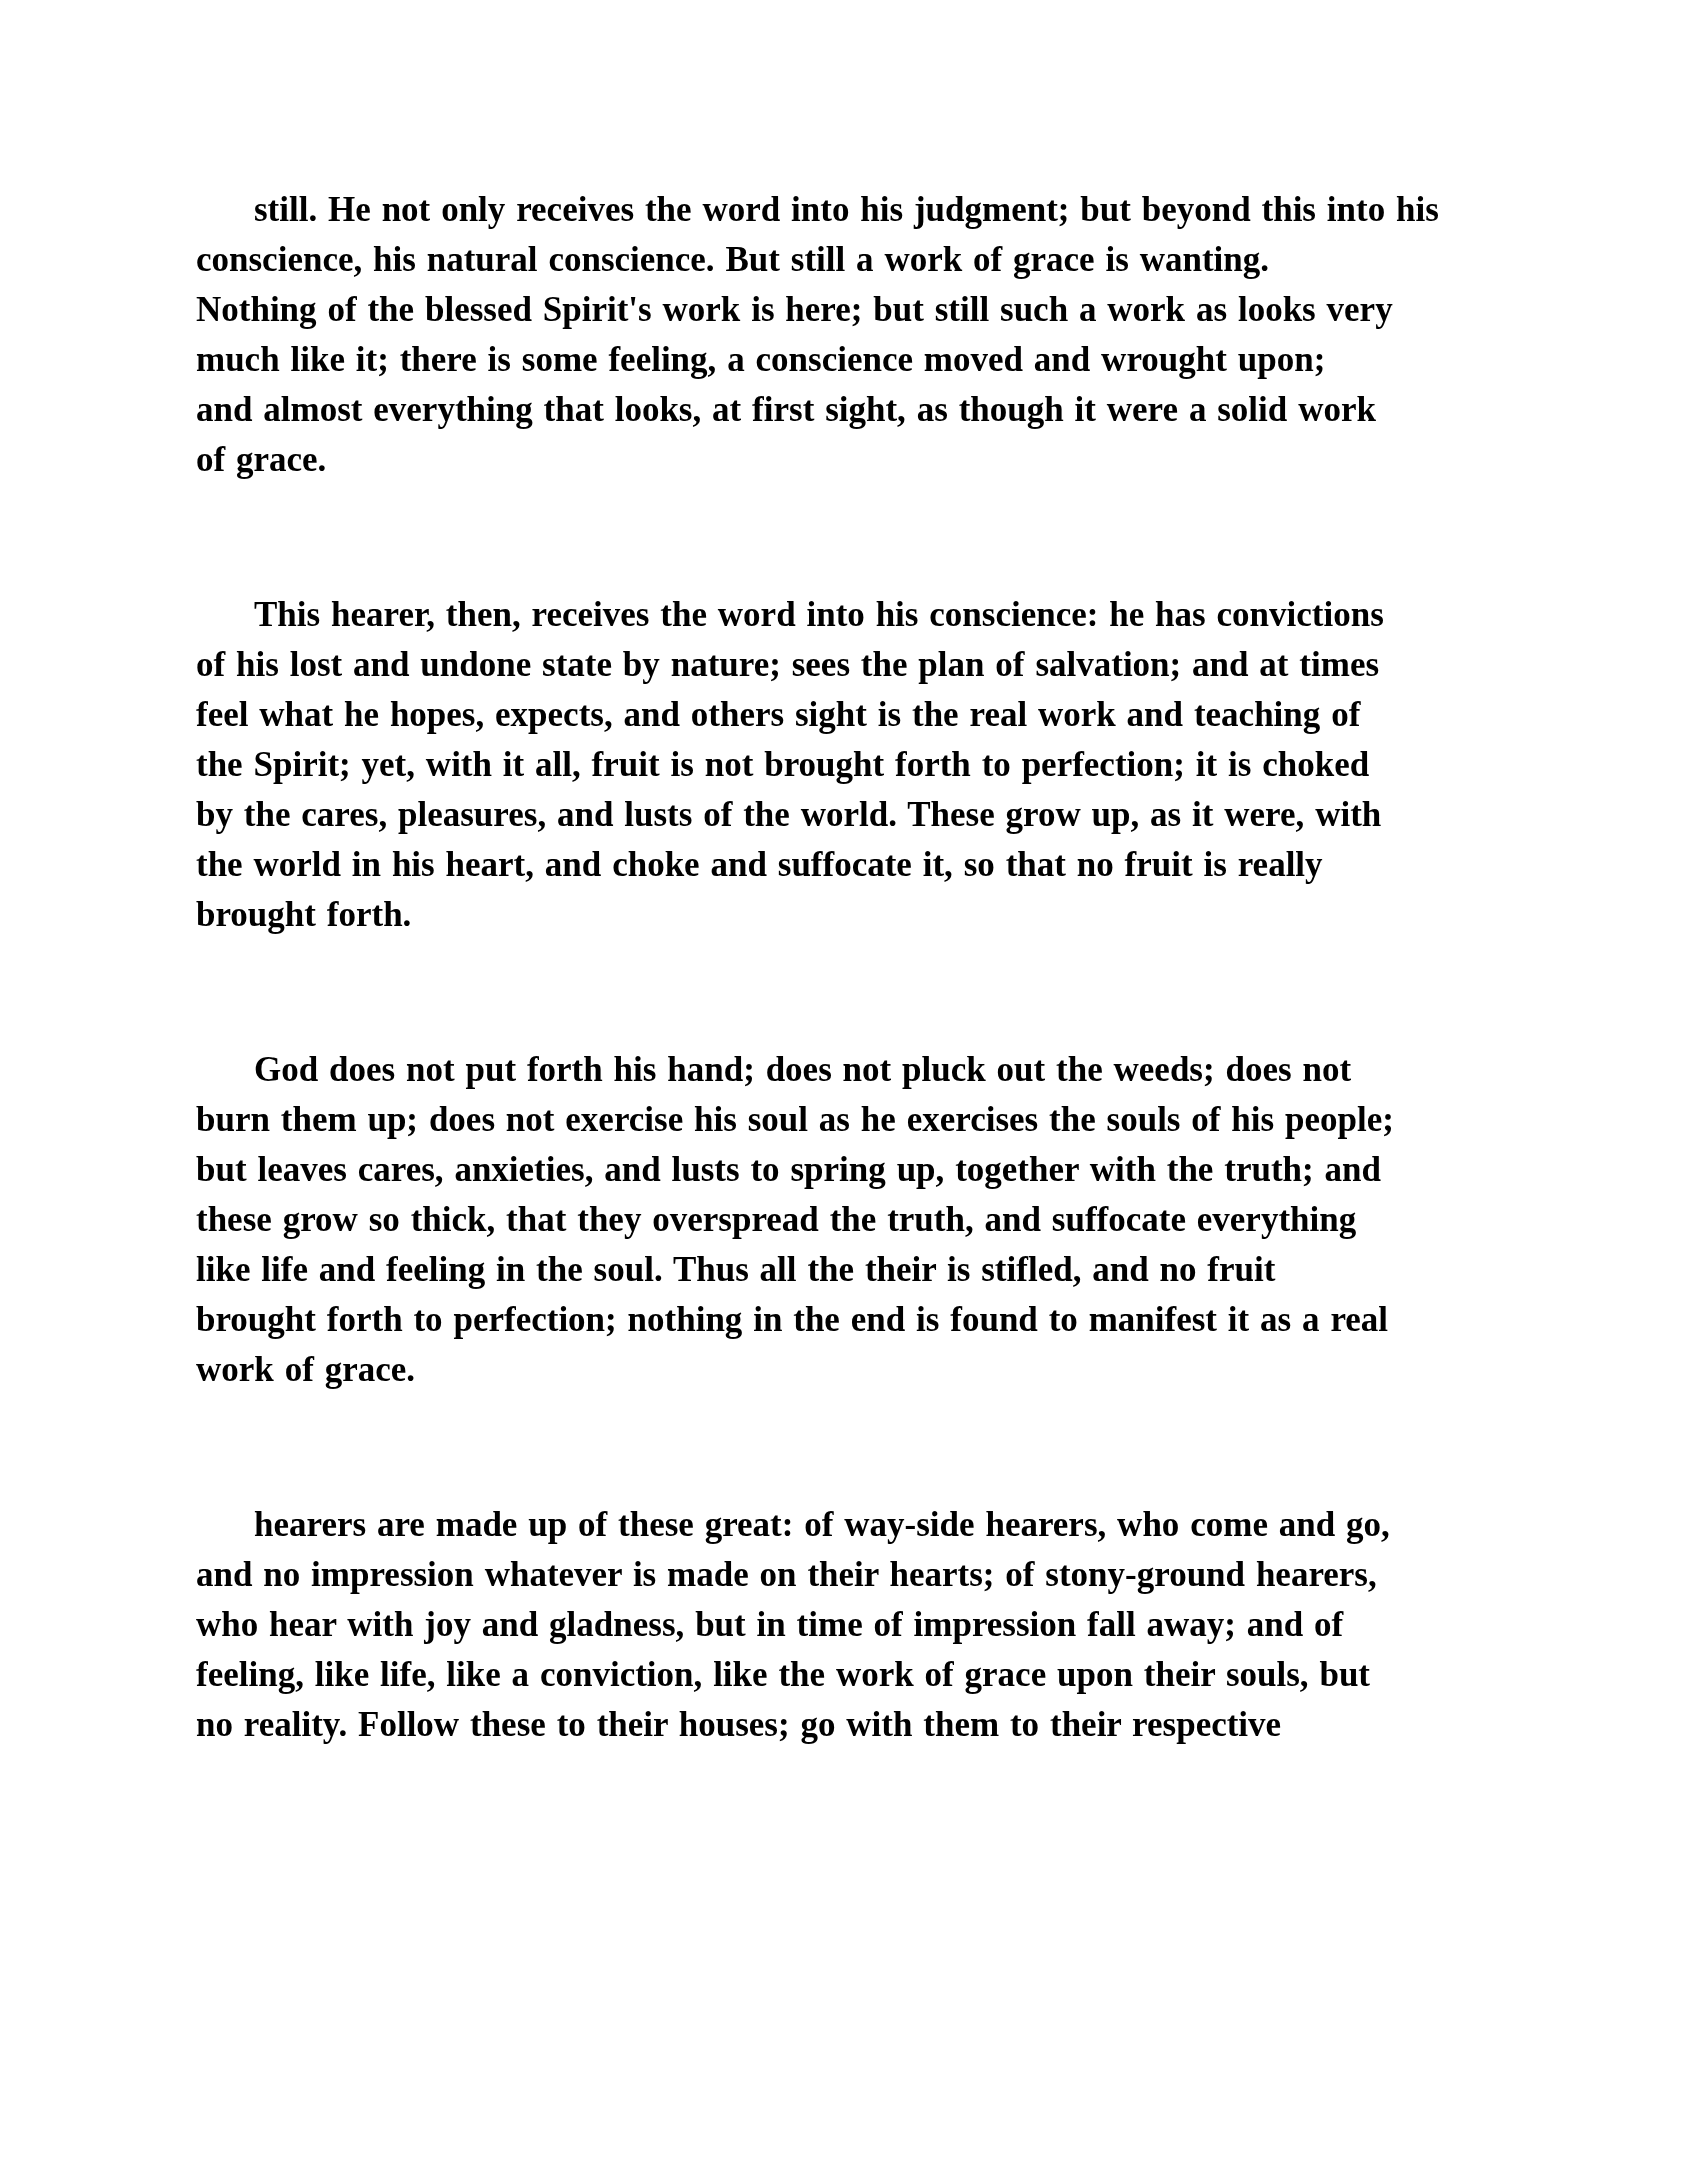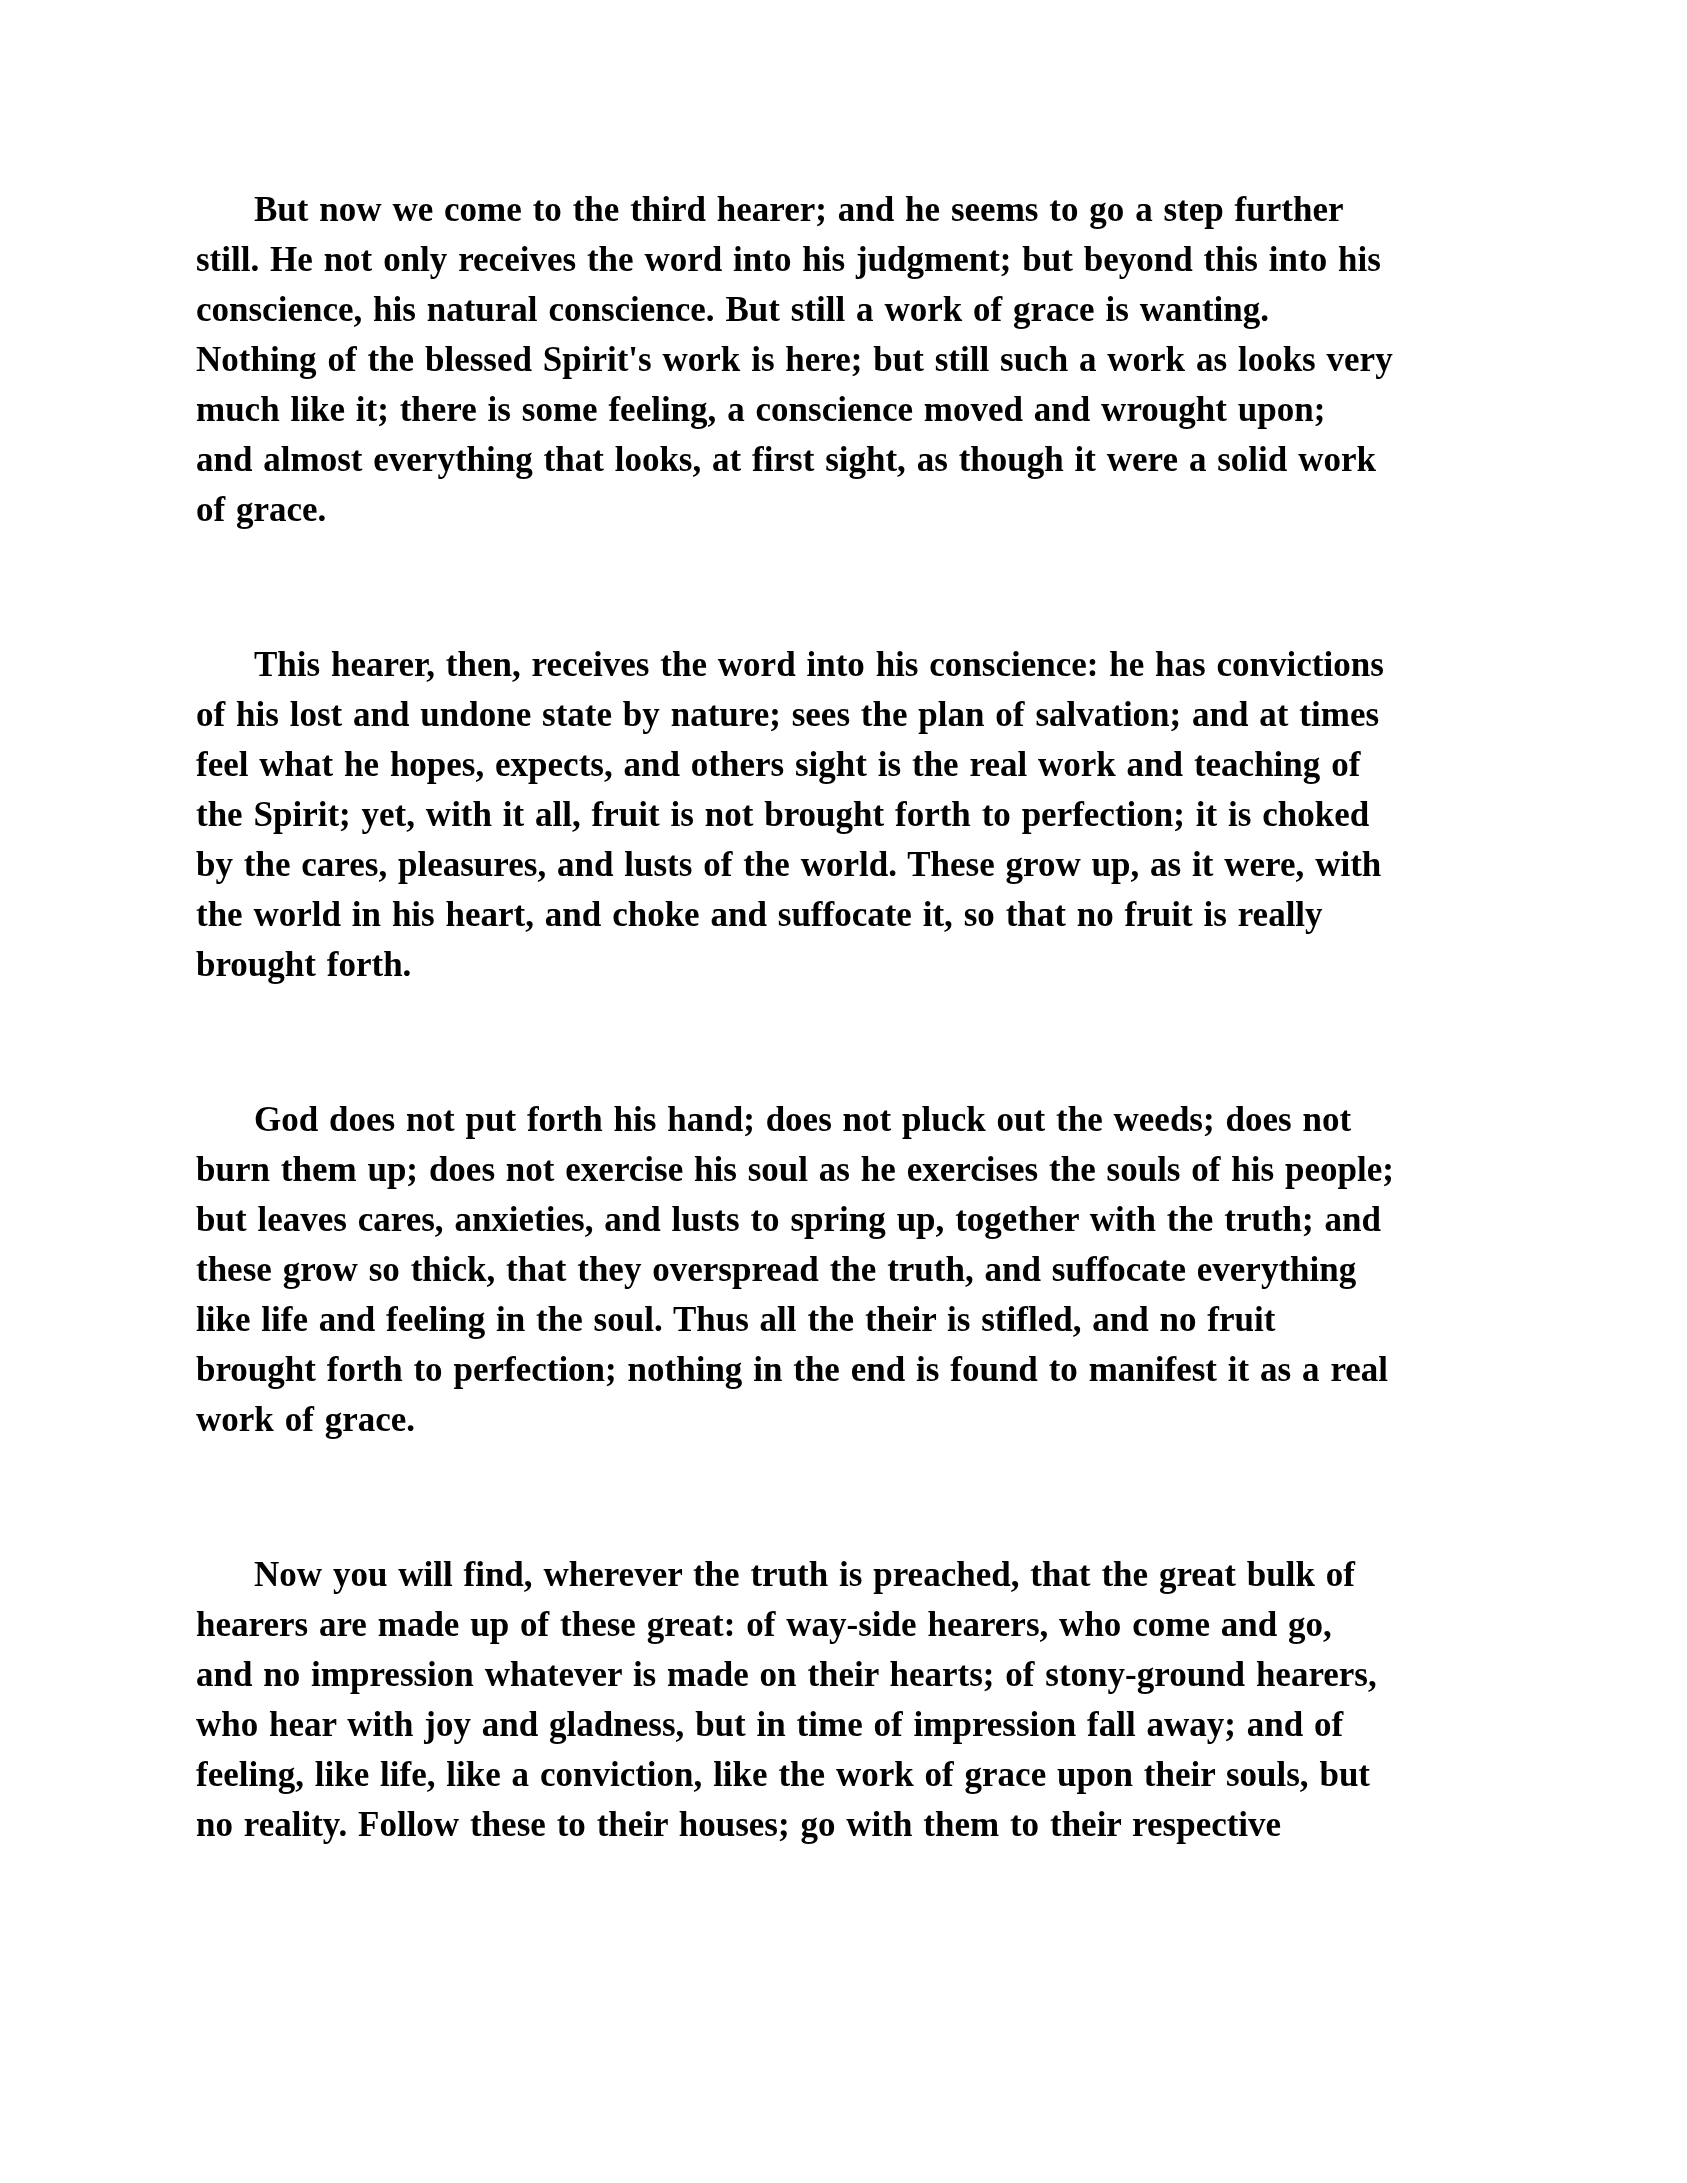--- a/index.html
+++ b/index.html
@@ -40,21 +40,20 @@
     padding-left: 58px;
   }
 </style>
 </head>
 <body>
 
 <div class="page">
   <div class="text-block">
 
     <div class="para">
-      <div class="line">But now we come to the third hearer; and he seems to go a step further</div>
       <div class="line">still. He not only receives the word into his judgment; but beyond this into his</div>
       <div class="line">conscience, his natural conscience. But still a work of grace is wanting.</div>
       <div class="line">Nothing of the blessed Spirit's work is here; but still such a work as looks very</div>
       <div class="line">much like it; there is some feeling, a conscience moved and wrought upon;</div>
       <div class="line">and almost everything that looks, at first sight, as though it were a solid work</div>
       <div class="line">of grace.</div>
     </div>
 
     <div class="para">
       <div class="line">This hearer, then, receives the word into his conscience: he has convictions</div>
@@ -70,21 +69,20 @@
       <div class="line">God does not put forth his hand; does not pluck out the weeds; does not</div>
       <div class="line">burn them up; does not exercise his soul as he exercises the souls of his people;</div>
       <div class="line">but leaves cares, anxieties, and lusts to spring up, together with the truth; and</div>
       <div class="line">these grow so thick, that they overspread the truth, and suffocate everything</div>
       <div class="line">like life and feeling in the soul. Thus all the their is stifled, and no fruit</div>
       <div class="line">brought forth to perfection; nothing in the end is found to manifest it as a real</div>
       <div class="line">work of grace.</div>
     </div>
 
     <div class="para">
-      <div class="line">Now you will find, wherever the truth is preached, that the great bulk of</div>
       <div class="line">hearers are made up of these great: of way-side hearers, who come and go,</div>
       <div class="line">and no impression whatever is made on their hearts; of stony-ground hearers,</div>
       <div class="line">who hear with joy and gladness, but in time of impression fall away; and of</div>
       <div class="line">feeling, like life, like a conviction, like the work of grace upon their souls, but</div>
       <div class="line">no reality. Follow these to their houses; go with them to their respective</div>
     </div>
 
   </div>
 </div>
 

